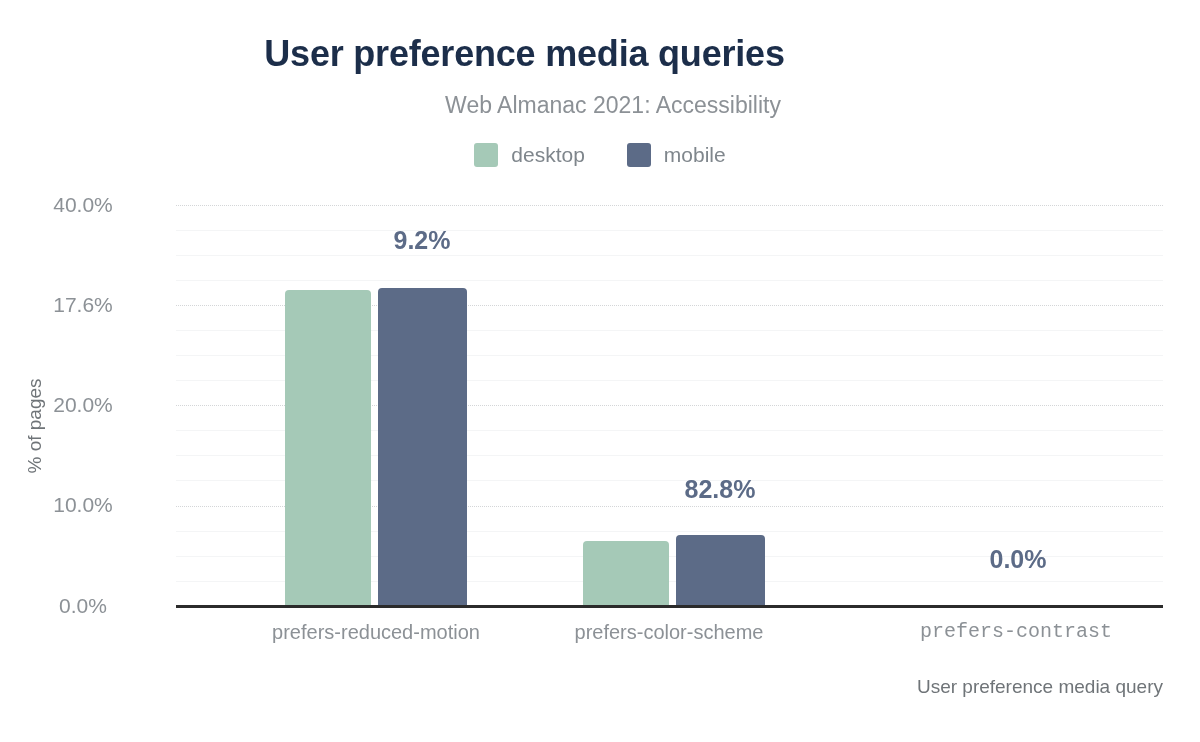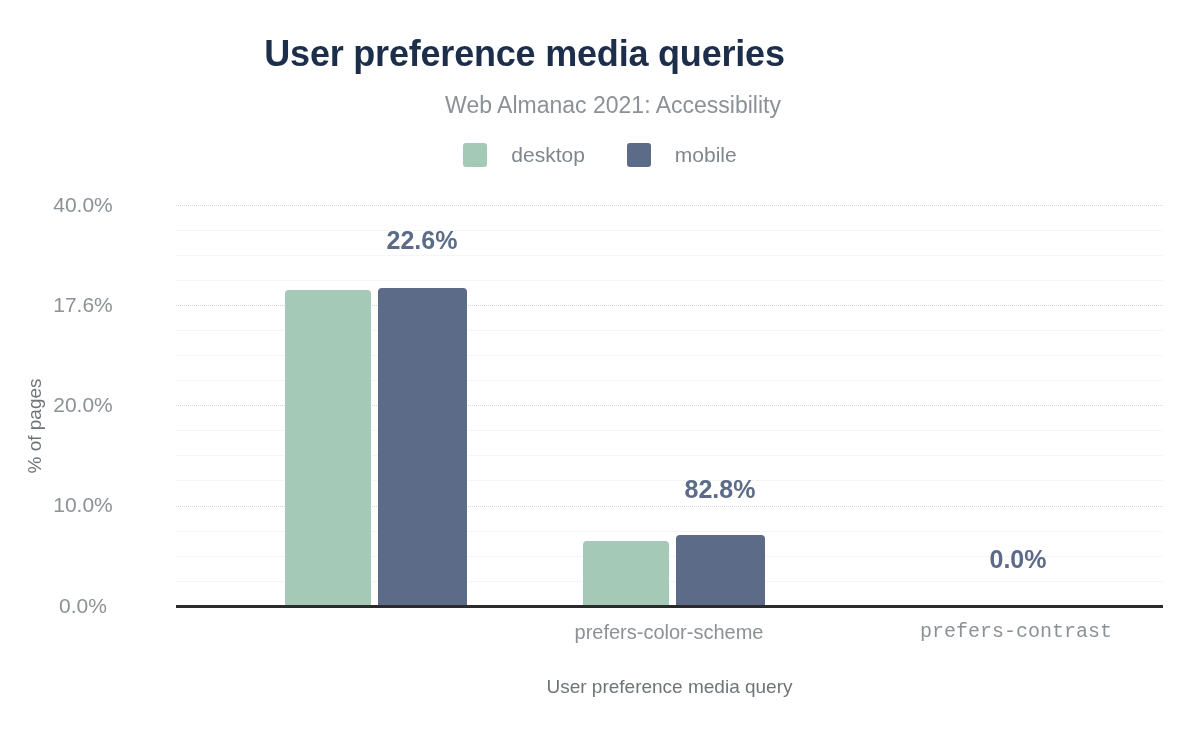--- a/index.html
+++ b/index.html
@@ -55,21 +55,21 @@
     top: 142px;
     width: 1200px;
     display: flex;
     justify-content: center;
     align-items: center;
     gap: 42px;
   }
   .legend-item {
     display: flex;
     align-items: center;
-    gap: 24px;
+    gap: 13px;
   }
   .legend-swatch {
     width: 24px;
     height: 24px;
     border-radius: 3px;
     display: block;
   }
   .legend-label {
     font-size: 21px;
     color: #7f868c;
@@ -167,21 +167,21 @@
     color: #8c9196;
     text-align: center;
     line-height: 28px;
     white-space: nowrap;
   }
   .x-axis-title {
     position: absolute;
     left: 176px;
     top: 676px;
     width: 987px;
-    text-align: center;
+    text-align: right;
     font-size: 19px;
     color: #6f7478;
     white-space: nowrap;
   }
 </style>
 </head>
 <body>
 
 <div id="chart-root">
 
@@ -233,22 +233,23 @@
 
     <div class="bar" style="left:407px; width:86px; height:65px; background:#a5c9b7;"></div>
     <div class="bar" style="left:500px; width:89px; height:71px; background:#5c6b87;"></div>
 
     <div class="bar" style="left:705px; width:86px; height:0px; background:#a5c9b7;"></div>
     <div class="bar" style="left:798px; width:89px; height:0px; background:#5c6b87;"></div>
   </div>
 
   <div class="axis-baseline"></div>
 
-  <div class="value-label" style="left:302px; top:225px; width:240px;">22.6%</div>
+  <div class="value-label" style="left:302px; top:225px; width:240px;">9.2%</div>
   <div class="value-label" style="left:600px; top:474px; width:240px;">82.8%</div>
   <div class="value-label" style="left:898px; top:544px; width:240px;">0.0%</div>
 
+  <div class="x-tick-label" style="left:256px; width:240px;">prefers-reduced-motion</div>
   <div class="x-tick-label" style="left:549px; width:240px;">prefers-color-scheme</div>
   <div class="x-tick-label" style="left:896px; width:240px;font-family:Liberation Mono, monospace;">prefers-contrast</div>
 
   <div class="x-axis-title">User preference media query</div>
 
 </div>
 
 </body></html>

